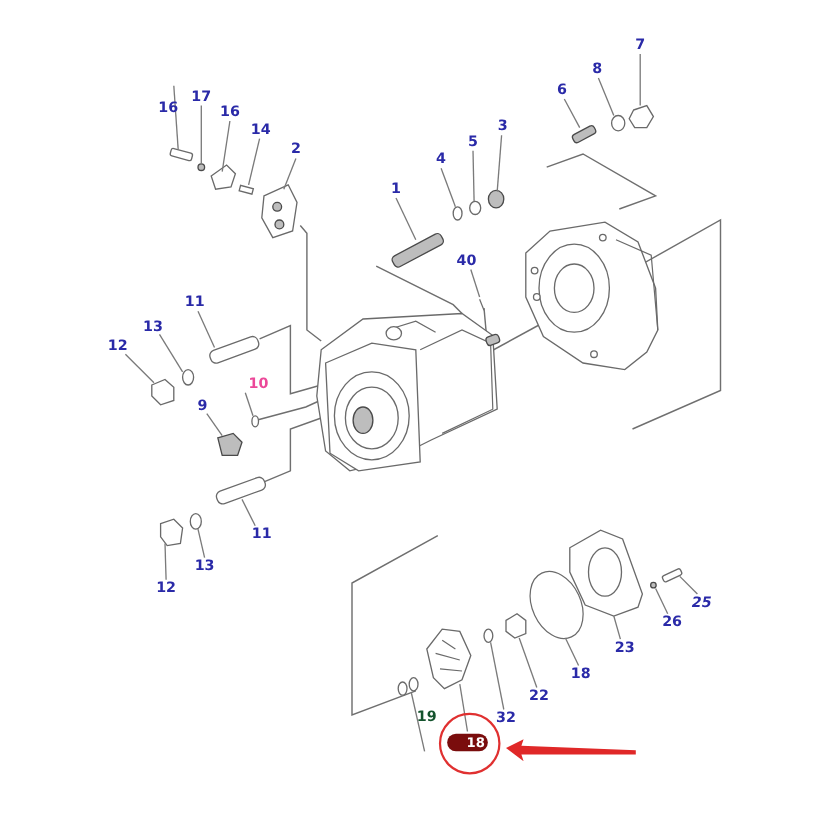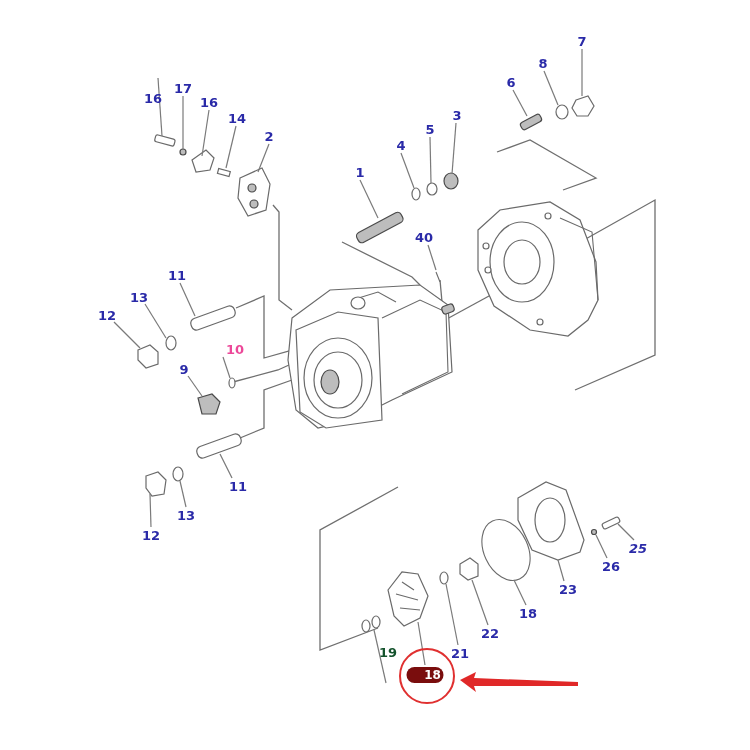--- a/index.html
+++ b/index.html
@@ -170,19 +170,19 @@
     <div class="callout" style="left: 151px; top: 535px; color: rgb(42, 42, 168);">12</div>
     <div class="callout" style="left: 139px; top: 297px; color: rgb(42, 42, 168);">13</div>
     <div class="callout" style="left: 186px; top: 515px; color: rgb(42, 42, 168);">13</div>
     <div class="callout" style="left: 237px; top: 118px; color: rgb(42, 42, 168);">14</div>
     <div class="callout" style="left: 209px; top: 102px; color: rgb(42, 42, 168);">16</div>
     <div class="callout" style="left: 153px; top: 70px; color: rgb(42, 42, 168); margin-top: 28px;">16</div>
     <div class="callout" style="left: 183px; top: 88px; color: rgb(42, 42, 168);">17</div>
     <div class="hl-badge" style="left: 425px; top: 675px; background: rgb(122, 13, 13);">18</div>
     <div class="callout" style="left: 388px; top: 652px; color: #14532d;">19</div>
     <div class="callout" style="left: 424px; top: 237px; color: rgb(42, 42, 168);">40</div>
-    <div class="callout" style="left: 460px; top: 653px; color: rgb(42, 42, 168);">21</div>
+    <div class="callout" style="left: 460px; top: 653px; color: rgb(42, 42, 168);">32</div>
     <div class="callout" style="left: 490px; top: 633px; color: rgb(42, 42, 168);">22</div>
     <div class="callout" style="left: 568px; top: 589px; color: rgb(42, 42, 168);">23</div>
     <div class="callout" style="left: 528px; top: 613px; color: rgb(42, 42, 168);">18</div>
     <div class="callout" style="left: 638px; top: 548px; color: rgb(42, 42, 168); font-style: italic;">25</div>
     <div class="callout" style="left: 611px; top: 566px; color: rgb(42, 42, 168);">26</div>
   </div>
 
 </body></html>

